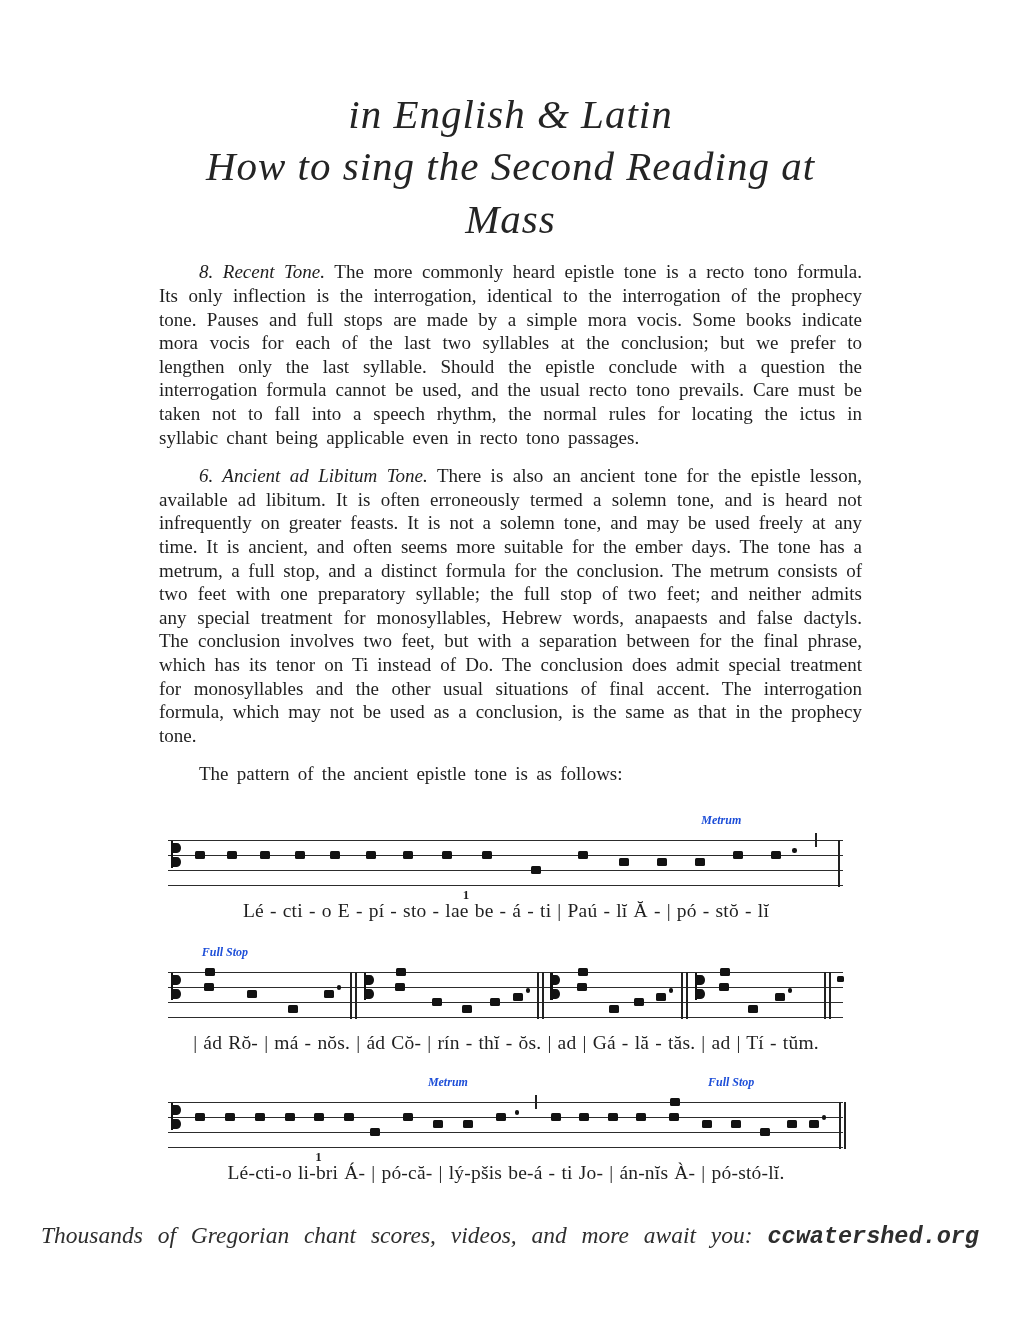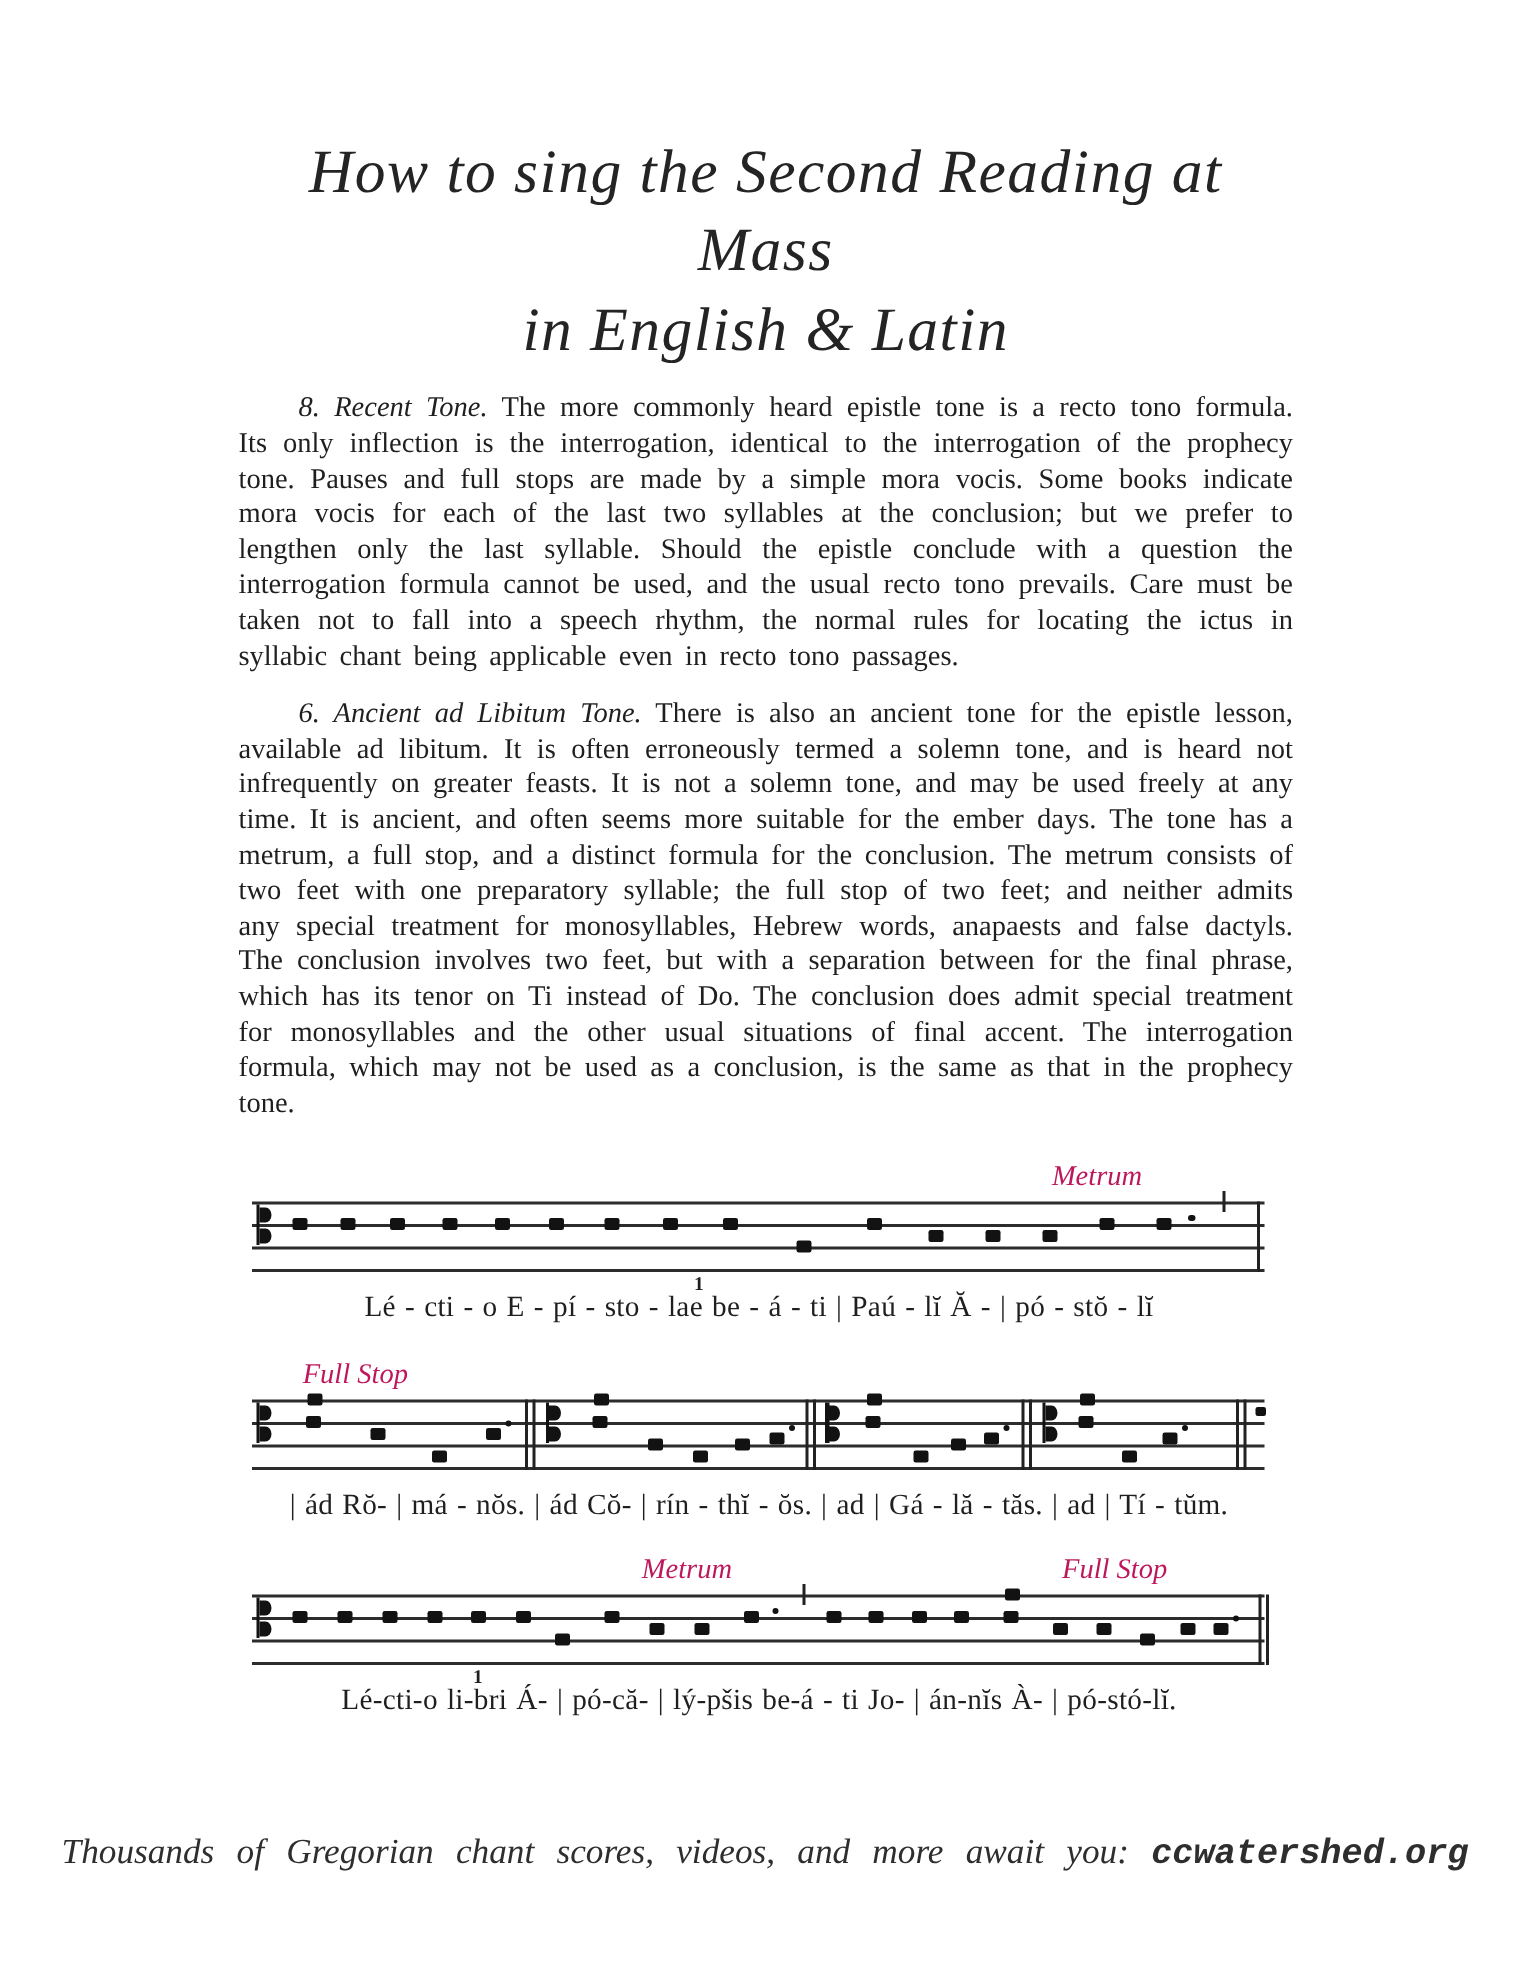--- a/index.html
+++ b/index.html
@@ -55,22 +55,22 @@
   .sline{left:0;width:100%;height:1.6px;background:#2c2c2c;}
   .snote{width:10px;height:8px;background:#121212;border-radius:1.5px;}
   .scustos{width:7px;height:6px;}
   .sdot{width:4.5px;height:4.5px;border-radius:50%;background:#121212;}
   .sbar{width:2.2px;height:47px;top:0;background:#222;}
   .stick{width:2px;height:14px;top:-7px;background:#222;}
   .sclefbar{width:2.6px;height:27px;top:1.5px;background:#121212;}
   .sclefblob{width:8px;height:10px;background:#121212;border-radius:0 70% 70% 0;}
   .slabel{
     top:-27px;
-    font-style:italic;font-weight:400;font-size:19px;
-    white-space:nowrap;color:#be185d;
+    font-style:italic;font-weight:700;font-size:12px;
+    white-space:nowrap;color:#1d4ed8;
   }
   .lyrics{
     position:relative;
     margin-top:13px;
     text-align:center;
     font-size:19.5px;
     letter-spacing:0.2px;
     word-spacing:1px;
     white-space:nowrap;
   }
@@ -89,35 +89,36 @@
     color:#2e2e2e;
   }
   .doc-footer b{font-weight:700;font-family:Liberation Mono, monospace;}
 </style>
 </head>
 <body>
 
 <div class="page">
 
   <h1 class="doc-title">
+    <span>in English &amp; Latin</span>
     <span>How to sing the Second Reading at Mass</span>
-    <span>in English &amp; Latin</span>
   </h1>
 
 
   <p class="body-par">
     <span class="lead">8.  Recent Tone.</span>
     <span>The more commonly heard epistle tone is a recto tono formula.  Its only inflection is the interrogation, identical to the interrogation of the prophecy tone.  Pauses and full stops are made by a simple mora vocis.  Some books indicate mora vocis for each of the last two syllables at the conclusion; but we prefer to lengthen only the last syllable.  Should the epistle conclude with a question the interrogation formula cannot be used, and the usual recto tono prevails.  Care must be taken not to fall into a speech rhythm, the normal rules for locating the ictus in syllabic chant being applicable even in recto tono passages.</span>
   </p>
 
   <p class="body-par">
     <span class="lead">6.  Ancient ad Libitum Tone.</span>
     <span>There is also an ancient tone for the epistle lesson, available ad libitum.  It is often erroneously termed a solemn tone, and is heard not infrequently on greater feasts.  It is not a solemn tone, and may be used freely at any time.  It is ancient, and often seems more suitable for the ember days.  The tone has a metrum, a full stop, and a distinct formula for the conclusion.  The metrum consists of two feet with one preparatory syllable; the full stop of two feet; and neither admits any special treatment for monosyllables, Hebrew words, anapaests and false dactyls.  The conclusion involves two feet, but with a separation between for the final phrase, which has its tenor on Ti instead of Do.  The conclusion does admit special treatment for monosyllables and the other usual situations of final accent.  The interrogation formula, which may not be used as a conclusion, is the same as that in the prophecy tone.</span>
   </p>
 
+  <p class="body-par pattern-intro">The pattern of the ancient epistle tone is as follows:</p>
 
   <div class="music-block mb1">
     <div class="staff">
         <div class="st-el sline" style="top: 0px;"></div>
         <div class="st-el sline" style="top: 15px;"></div>
         <div class="st-el sline" style="top: 30px;"></div>
         <div class="st-el sline" style="top: 45px;"></div>
         <div class="st-el sclefbar" style="left: 2.7px;"></div>
         <div class="st-el sclefblob" style="left: 4.7px; top: 3.5px;"></div>
         <div class="st-el sclefblob" style="left: 4.7px; top: 17.5px;"></div>

